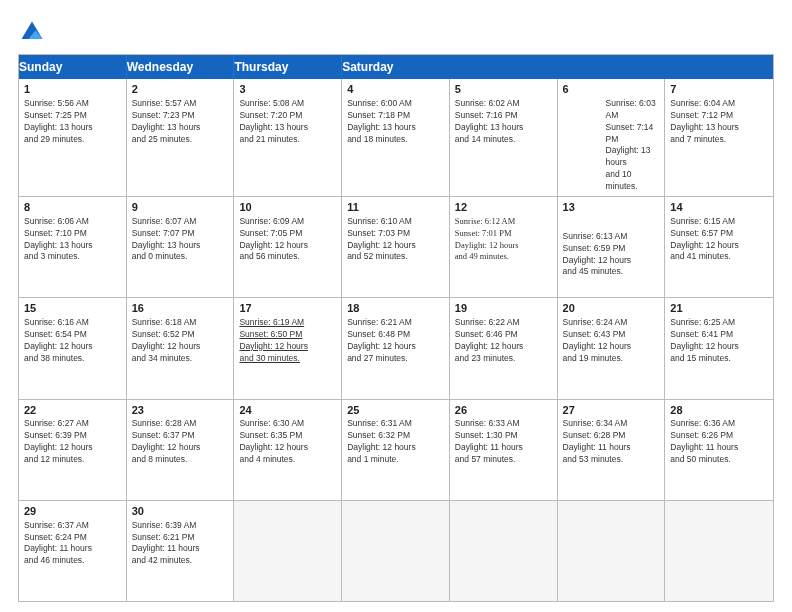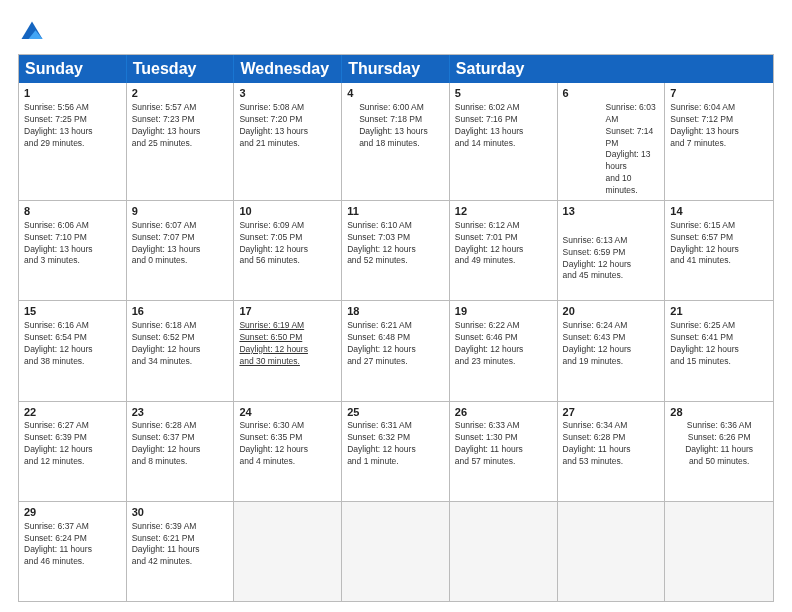--- a/index.html
+++ b/index.html
@@ -58,23 +58,23 @@
       flex-direction: column;
       border: 1px solid #bbb;
     }
     .cal-header {
       display: grid;
       grid-template-columns: repeat(7, 1fr);
       background: #1565c0;
     }
     .cal-header-cell {
       color: #fff;
-      font-size: 16px;
+      font-size: 12px;
       font-weight: bold;
-      padding: 5px 6px;
+      padding: 5px 0;
       text-align: left;
       border-right: 1px solid #1976d2;
     }
     .cal-header-cell:last-child { border-right: none; }
     .cal-body {
       flex: 1;
       display: flex;
       flex-direction: column;
     }
     .cal-row {
@@ -125,21 +125,20 @@
     </div>
     <div class="title-block">
       <div class="month-title"></div>
       <div class="location"></div>
     </div>
   </div>
 
   <div class="calendar">
     <div class="cal-header">
     <div class="cal-header-cell">Sunday</div>
-        <div class="cal-header-cell">Tuesday</div>
         <div class="cal-header-cell">Wednesday</div>
         <div class="cal-header-cell">Thursday</div>
         <div class="cal-header-cell">Saturday</div>
       </div>
     <div class="cal-body">
     <div class="cal-row">
           <div class="cal-cell">
             <span class="day-num">1</span>
             <div class="day-info" style="white-space: pre-line;">Sunrise: 5:56 AM
 Sunset: 7:25 PM
@@ -155,21 +154,21 @@
           </div>
           <div class="cal-cell">
             <span class="day-num">3</span>
             <div class="day-info" style="white-space: pre-line;">Sunrise: 5:08 AM
 Sunset: 7:20 PM
 Daylight: 13 hours
 and 21 minutes.</div>
           </div>
           <div class="cal-cell">
             <span class="day-num">4</span>
-            <div class="day-info" style="white-space: pre-line; margin-left: 12px;">Sunrise: 6:00 AM
+            <div class="day-info" style="white-space: pre-line;">Sunrise: 6:00 AM
 Sunset: 7:18 PM
 Daylight: 13 hours
 and 18 minutes.</div>
           </div>
           <div class="cal-cell">
             <span class="day-num">5</span>
             <div class="day-info" style="white-space: pre-line;">Sunrise: 6:02 AM
 Sunset: 7:16 PM
 Daylight: 13 hours
 and 14 minutes.</div>
@@ -213,21 +212,21 @@
           </div>
           <div class="cal-cell">
             <span class="day-num">11</span>
             <div class="day-info" style="white-space: pre-line;">Sunrise: 6:10 AM
 Sunset: 7:03 PM
 Daylight: 12 hours
 and 52 minutes.</div>
           </div>
           <div class="cal-cell">
             <span class="day-num">12</span>
-            <div class="day-info" style="white-space: pre-line;">Sunrise: 6:12 AM
+            <div class="day-info" style="white-space: pre-line; font-family: Liberation Serif, serif;">Sunrise: 6:12 AM
 Sunset: 7:01 PM
 Daylight: 12 hours
 and 49 minutes.</div>
           </div>
           <div class="cal-cell">
             <span class="day-num">13</span>
             <div class="day-info" style="white-space: pre-line; margin-top: 16px;">Sunrise: 6:13 AM
 Sunset: 6:59 PM
 Daylight: 12 hours
 and 45 minutes.</div>
@@ -329,21 +328,21 @@
           </div>
           <div class="cal-cell">
             <span class="day-num">27</span>
             <div class="day-info" style="white-space: pre-line;">Sunrise: 6:34 AM
 Sunset: 6:28 PM
 Daylight: 11 hours
 and 53 minutes.</div>
           </div>
           <div class="cal-cell">
             <span class="day-num">28</span>
-            <div class="day-info" style="white-space: pre-line; text-align: center;">Sunrise: 6:36 AM
+            <div class="day-info" style="white-space: pre-line;">Sunrise: 6:36 AM
 Sunset: 6:26 PM
 Daylight: 11 hours
 and 50 minutes.</div>
           </div>
         </div>
         <div class="cal-row">
           <div class="cal-cell">
             <span class="day-num">29</span>
             <div class="day-info" style="white-space: pre-line;">Sunrise: 6:37 AM
 Sunset: 6:24 PM

